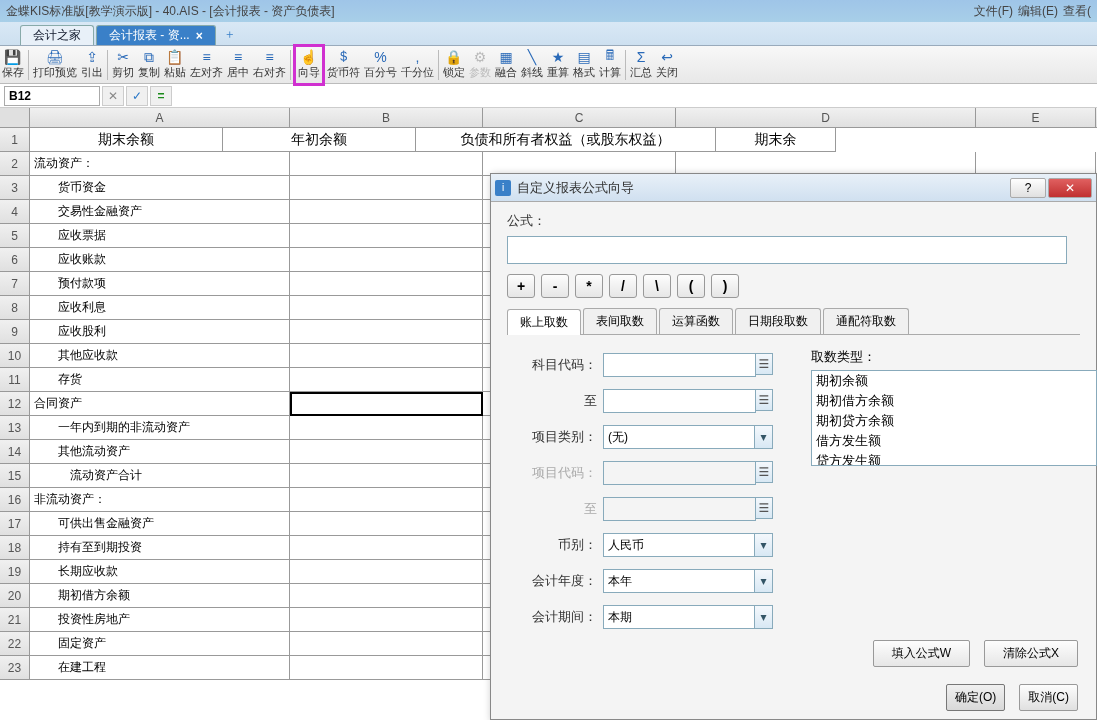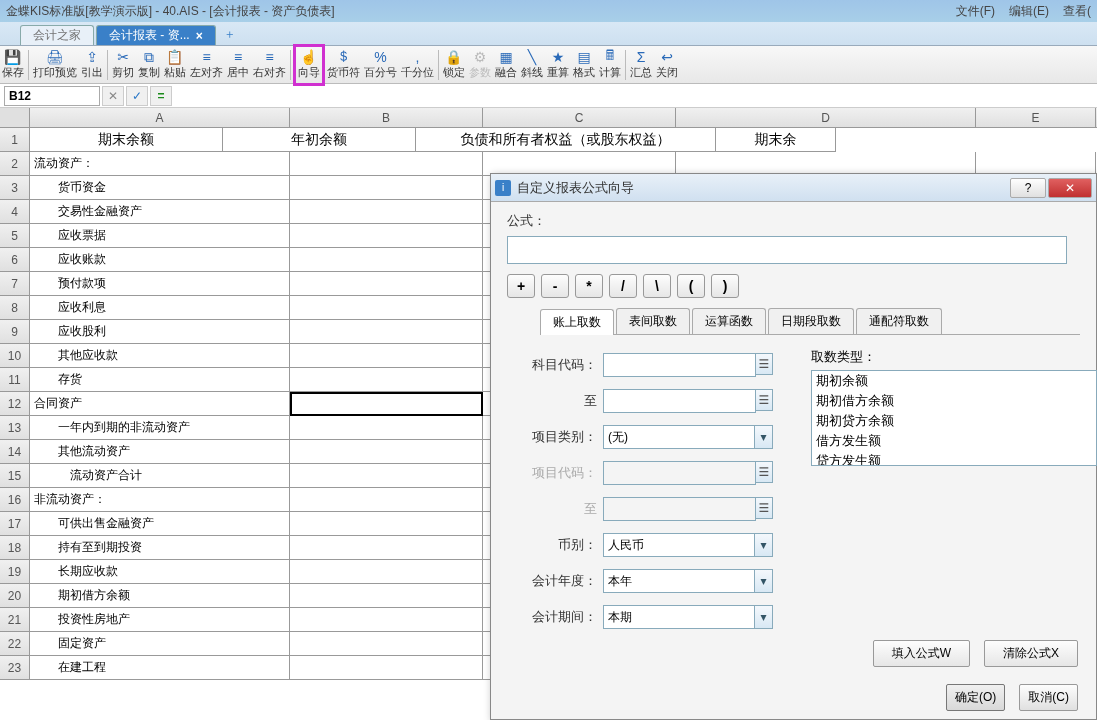--- a/index.html
+++ b/index.html
@@ -1,24 +1,24 @@
 <!DOCTYPE html>
 <html><head>
 <meta charset="utf-8">
 <style>
 * { box-sizing: border-box; margin: 0; padding: 0; font-family: "Microsoft YaHei", SimSun, sans-serif; font-size: 12px; }
 body { background: #fff; width: 1097px; height: 720px; overflow: hidden; position: relative; }
 
 
 .titlebar { background: linear-gradient(#9fc5e8,#a8cfe8); height: 22px; padding: 2px 6px; color: #444; display: flex; align-items: center; }
-.titlebar-right { margin-left: auto; display: flex; gap: 14px; color: #444; }
+.titlebar-right { margin-left: auto; display: flex; gap: 5px; color: #444; }
 
 
 .doctabs { background: linear-gradient(#d9e8f5,#cde0f0); height: 24px; display: flex; align-items: flex-end; padding-left: 20px; border-bottom: 1px solid #9ab; }
-.doctab { height: 20px; padding: 2px 12px; border: 1px solid #8aa; border-bottom: none; border-radius: 3px 3px 0 0; margin-right: 2px; background: #e8f0f8; color: #737373; display: flex; align-items: center; }
+.doctab { height: 20px; padding: 2px 12px; border: 1px solid #8aa; border-bottom: none; border-radius: 3px 3px 0 0; margin-right: 2px; background: #e8f0f8; color: #0f172a; display: flex; align-items: center; }
 .doctab.active { background: #3a80c8; color: #fff; }
 .doctab .close { margin-left: 6px; font-weight: bold; }
 .addtab { padding: 2px 6px; color: #3a80c8; }
 
 
 .toolbar { background: linear-gradient(#f8f8f8,#e8e8e8); height: 38px; display: flex; align-items: center; border-bottom: 1px solid #bbb; }
 .tool { display: flex; flex-direction: column; align-items: center; justify-content: center; height: 36px; padding: 0 2px; min-width: 26px; cursor: pointer; }
 .tool .ic { font-size: 14px; height: 16px; display:flex; align-items:center; color:#2a6ab8; }
 .tool .lbl { font-size: 11px; white-space: nowrap; color:#333; }
 .tsep { width:1px; height:30px; background:#bbb; margin:0 2px; }
@@ -54,21 +54,21 @@
 .dlgbtns { margin-left:auto; display:flex; gap:2px; }
 .dlgbtn { width:36px; height:20px; border:1px solid #aaa; background:linear-gradient(#fefefe,#e0e0e0); display:flex; align-items:center; justify-content:center; border-radius:2px; }
 .dlgbtn.close { background:linear-gradient(#e06060,#c03030); color:#fff; width:44px; }
 
 .dlgbody { padding: 10px 16px; }
 .lbl12 { font-size:13px; color:#333; }
 .formula-input { width:560px; height:28px; border:1px solid #8ab; background:#fff; margin-top:6px; }
 .oprow { margin-top:10px; display:flex; gap:6px; }
 .opbtn { width:28px; height:24px; border:1px solid #999; border-radius:3px; background:linear-gradient(#fdfdfd,#e6e6e6); display:flex; align-items:center; justify-content:center; font-size:14px; font-weight:bold; cursor:pointer; }
 
-.tabstrip { margin-top:10px; display:flex; border-bottom:1px solid #aaa;margin-left:33px; }
+.tabstrip { margin-top:10px; display:flex; border-bottom:1px solid #aaa; }
 .dtab { padding:4px 12px; border:1px solid #aaa; border-bottom:none; background:#f0f0f0; border-radius:3px 3px 0 0; margin-right:2px; cursor:pointer; }
 .dtab.active { background:#fff; position:relative; top:1px; }
 
 .formgrid { display:grid; grid-template-columns: 90px 170px 30px 200px; column-gap:6px; row-gap:12px; margin-top:18px; align-items:center; }
 .flabel { text-align:right; color:#333; font-size:13px; }
 .flabel.disabled { color:#aaa; }
 .finput { height:24px; border:1px solid #8ab; background:#fff; display:flex; align-items:center; }
 .fcombo { height:24px; border:1px solid #8ab; background:#fff; display:flex; align-items:center; padding:0 4px; position:relative; }
 .fcombo .arrow { position:absolute; right:0; top:0; width:18px; height:22px; border-left:1px solid #8ab; background:linear-gradient(#f4f8fc,#d8e8f4); display:flex; align-items:center; justify-content:center; color:#356; }
 .lookup { width:18px; height:22px; border:1px solid #8ab; background:linear-gradient(#f4f8fc,#d8e8f4); display:flex; align-items:center; justify-content:center; margin-left:-1px; color:#555;}

